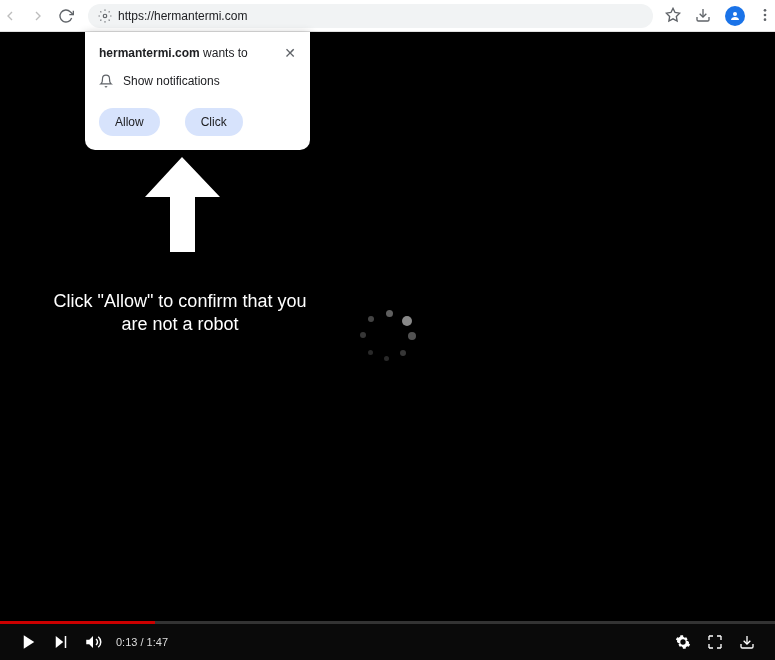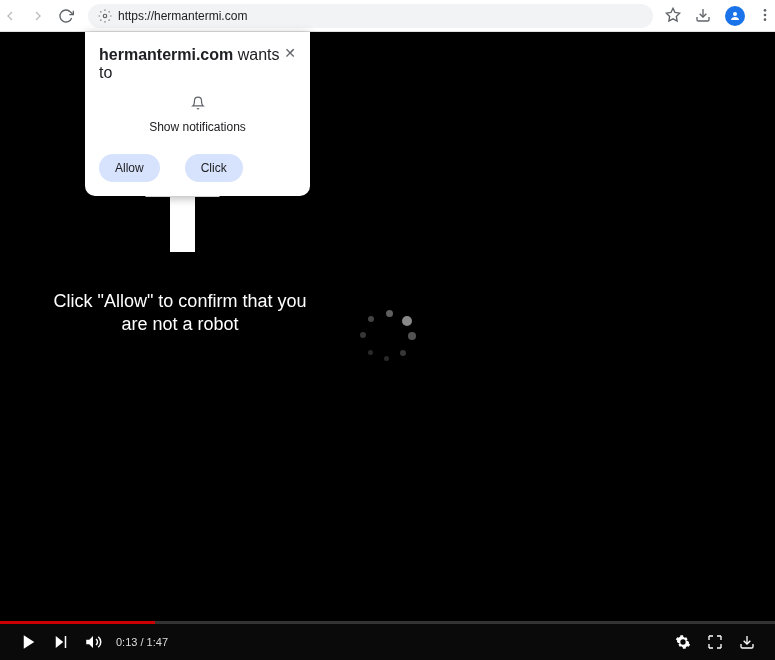--- a/index.html
+++ b/index.html
@@ -87,38 +87,37 @@
       box-shadow: 0 2px 10px rgba(0,0,0,0.3);
       padding: 14px 14px 14px 14px;
       z-index: 100;
     }
     .prompt-header {
       display: flex;
       justify-content: space-between;
       align-items: flex-start;
     }
     .prompt-title {
-      font-size: 16px;
+      font-size: 12px;
       color: #202124;
     }
     .prompt-title b { font-weight: 600; }
     .prompt-close {
       cursor: pointer;
       color: #5f6368;
       font-size: 14px;
       line-height: 1;
     }
     .prompt-body {
       display: flex;
       align-items: center;
       gap: 10px;
       margin-top: 14px;
       font-size: 12px;
       color: #202124;
-      flex-direction: column;
     }
     .bell-icon {
       width: 14px;
       height: 14px;
       color: #5f6368;
     }
     .prompt-actions {
       display: flex;
       justify-content: flex-start;
       gap: 25px;

